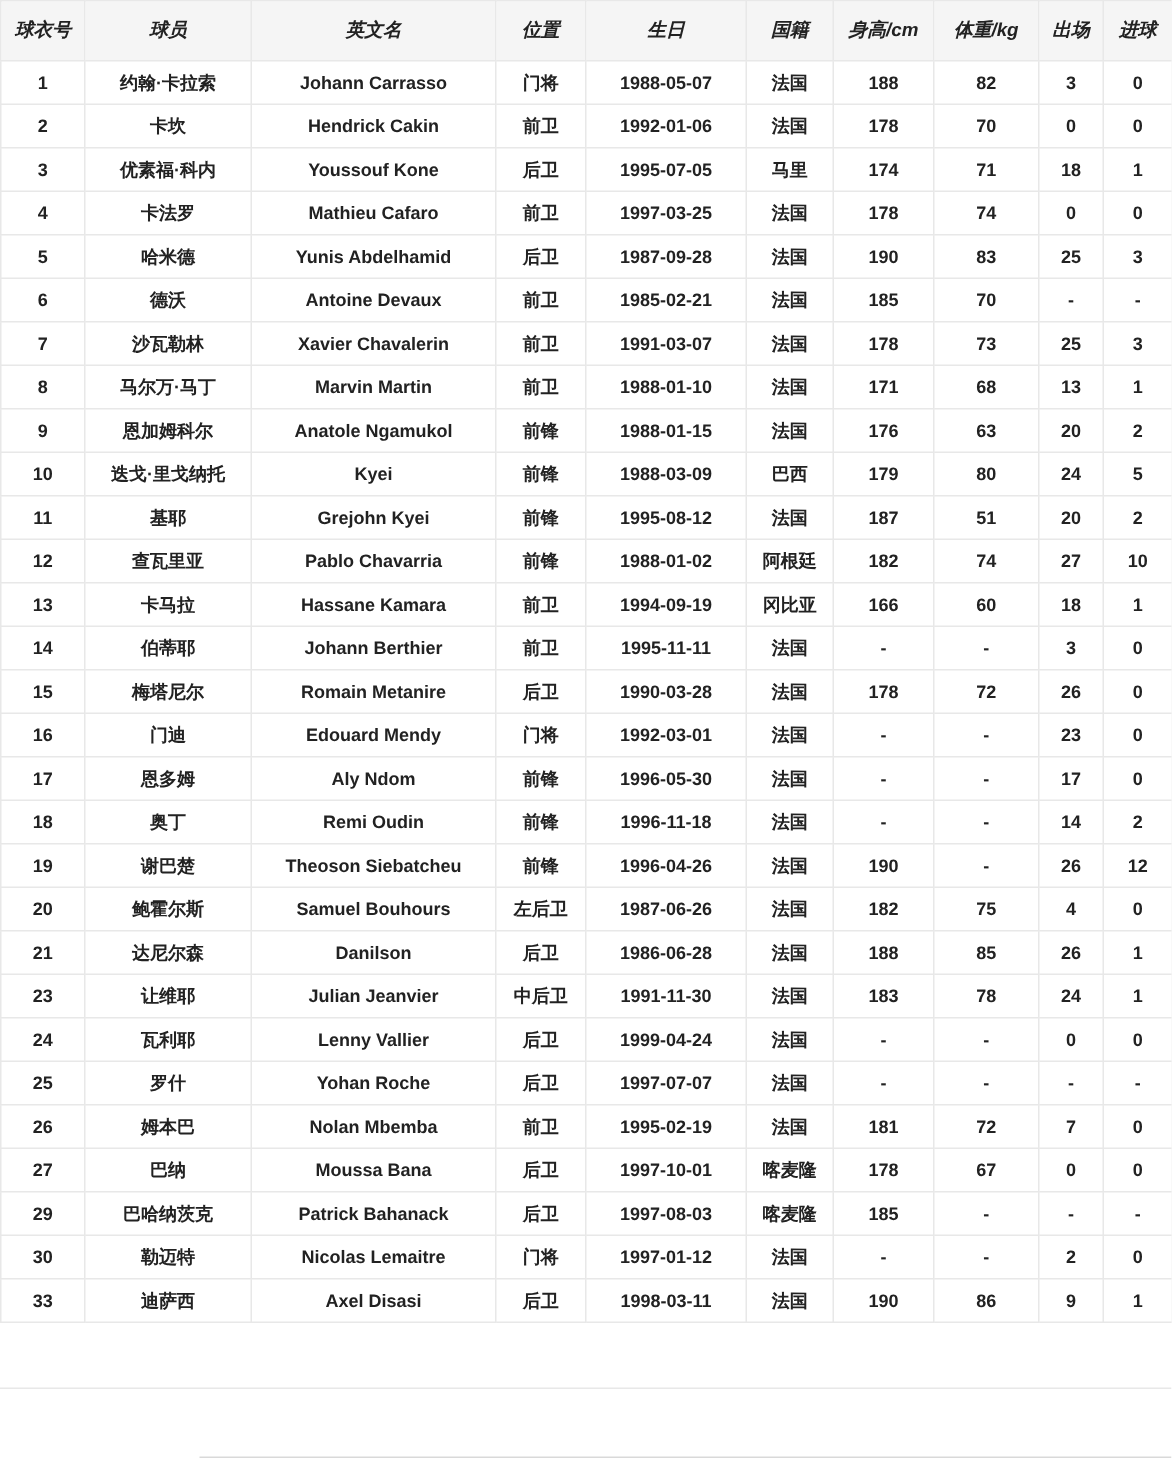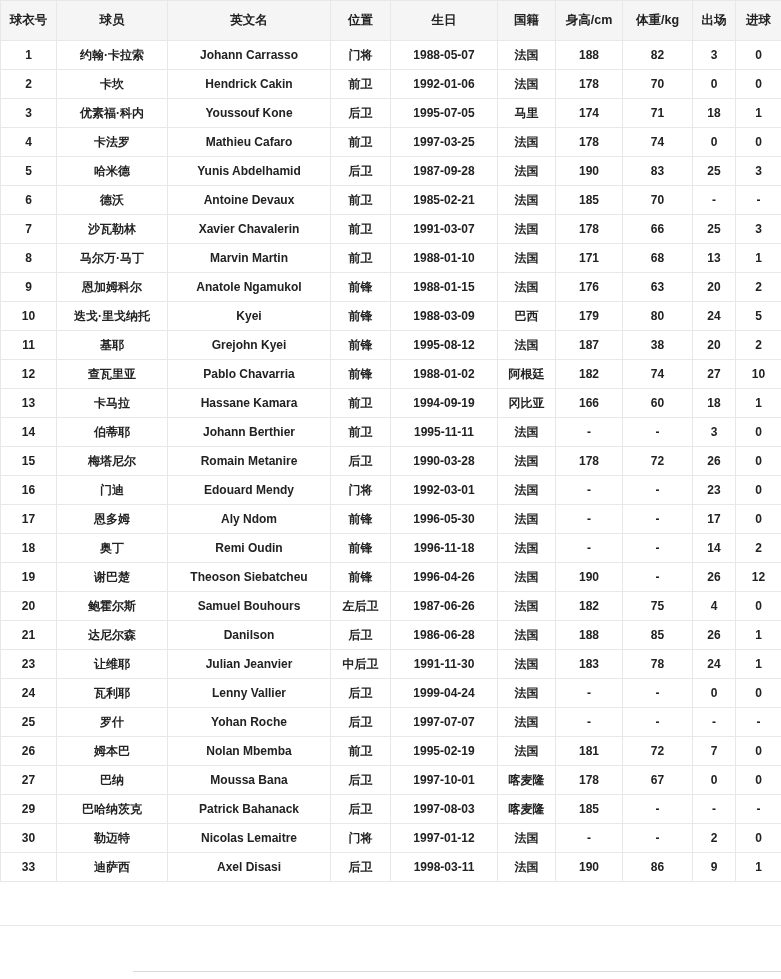--- a/index.html
+++ b/index.html
@@ -23,20 +23,21 @@
     font-weight: bold;
     color: #222222;
     padding: 0 2px;
     white-space: nowrap;
     overflow: hidden;
   }
   table.roster th {
     background: #f5f5f5;
     height: 40px;
     font-size: 12.5px;
+    font-style: italic;
   }
   table.roster td {
     background: #ffffff;
     height: 29px;
   }
   .divider-full {
     position: absolute;
     top: 925px; left: 0;
     width: 781px; height: 0;
     border-top: 1px solid #e8e8e8;
@@ -152,21 +153,21 @@
         <td>-</td>
       </tr>
       <tr>
         <td>7</td>
         <td>沙瓦勒林</td>
         <td>Xavier Chavalerin</td>
         <td>前卫</td>
         <td>1991-03-07</td>
         <td>法国</td>
         <td>178</td>
-        <td>66</td>
+        <td>73</td>
         <td>25</td>
         <td>3</td>
       </tr>
       <tr>
         <td>8</td>
         <td>马尔万·马丁</td>
         <td>Marvin Martin</td>
         <td>前卫</td>
         <td>1988-01-10</td>
         <td>法国</td>
@@ -200,21 +201,21 @@
         <td>5</td>
       </tr>
       <tr>
         <td>11</td>
         <td>基耶</td>
         <td>Grejohn Kyei</td>
         <td>前锋</td>
         <td>1995-08-12</td>
         <td>法国</td>
         <td>187</td>
-        <td>38</td>
+        <td>51</td>
         <td>20</td>
         <td>2</td>
       </tr>
       <tr>
         <td>12</td>
         <td>查瓦里亚</td>
         <td>Pablo Chavarria</td>
         <td>前锋</td>
         <td>1988-01-02</td>
         <td>阿根廷</td>

